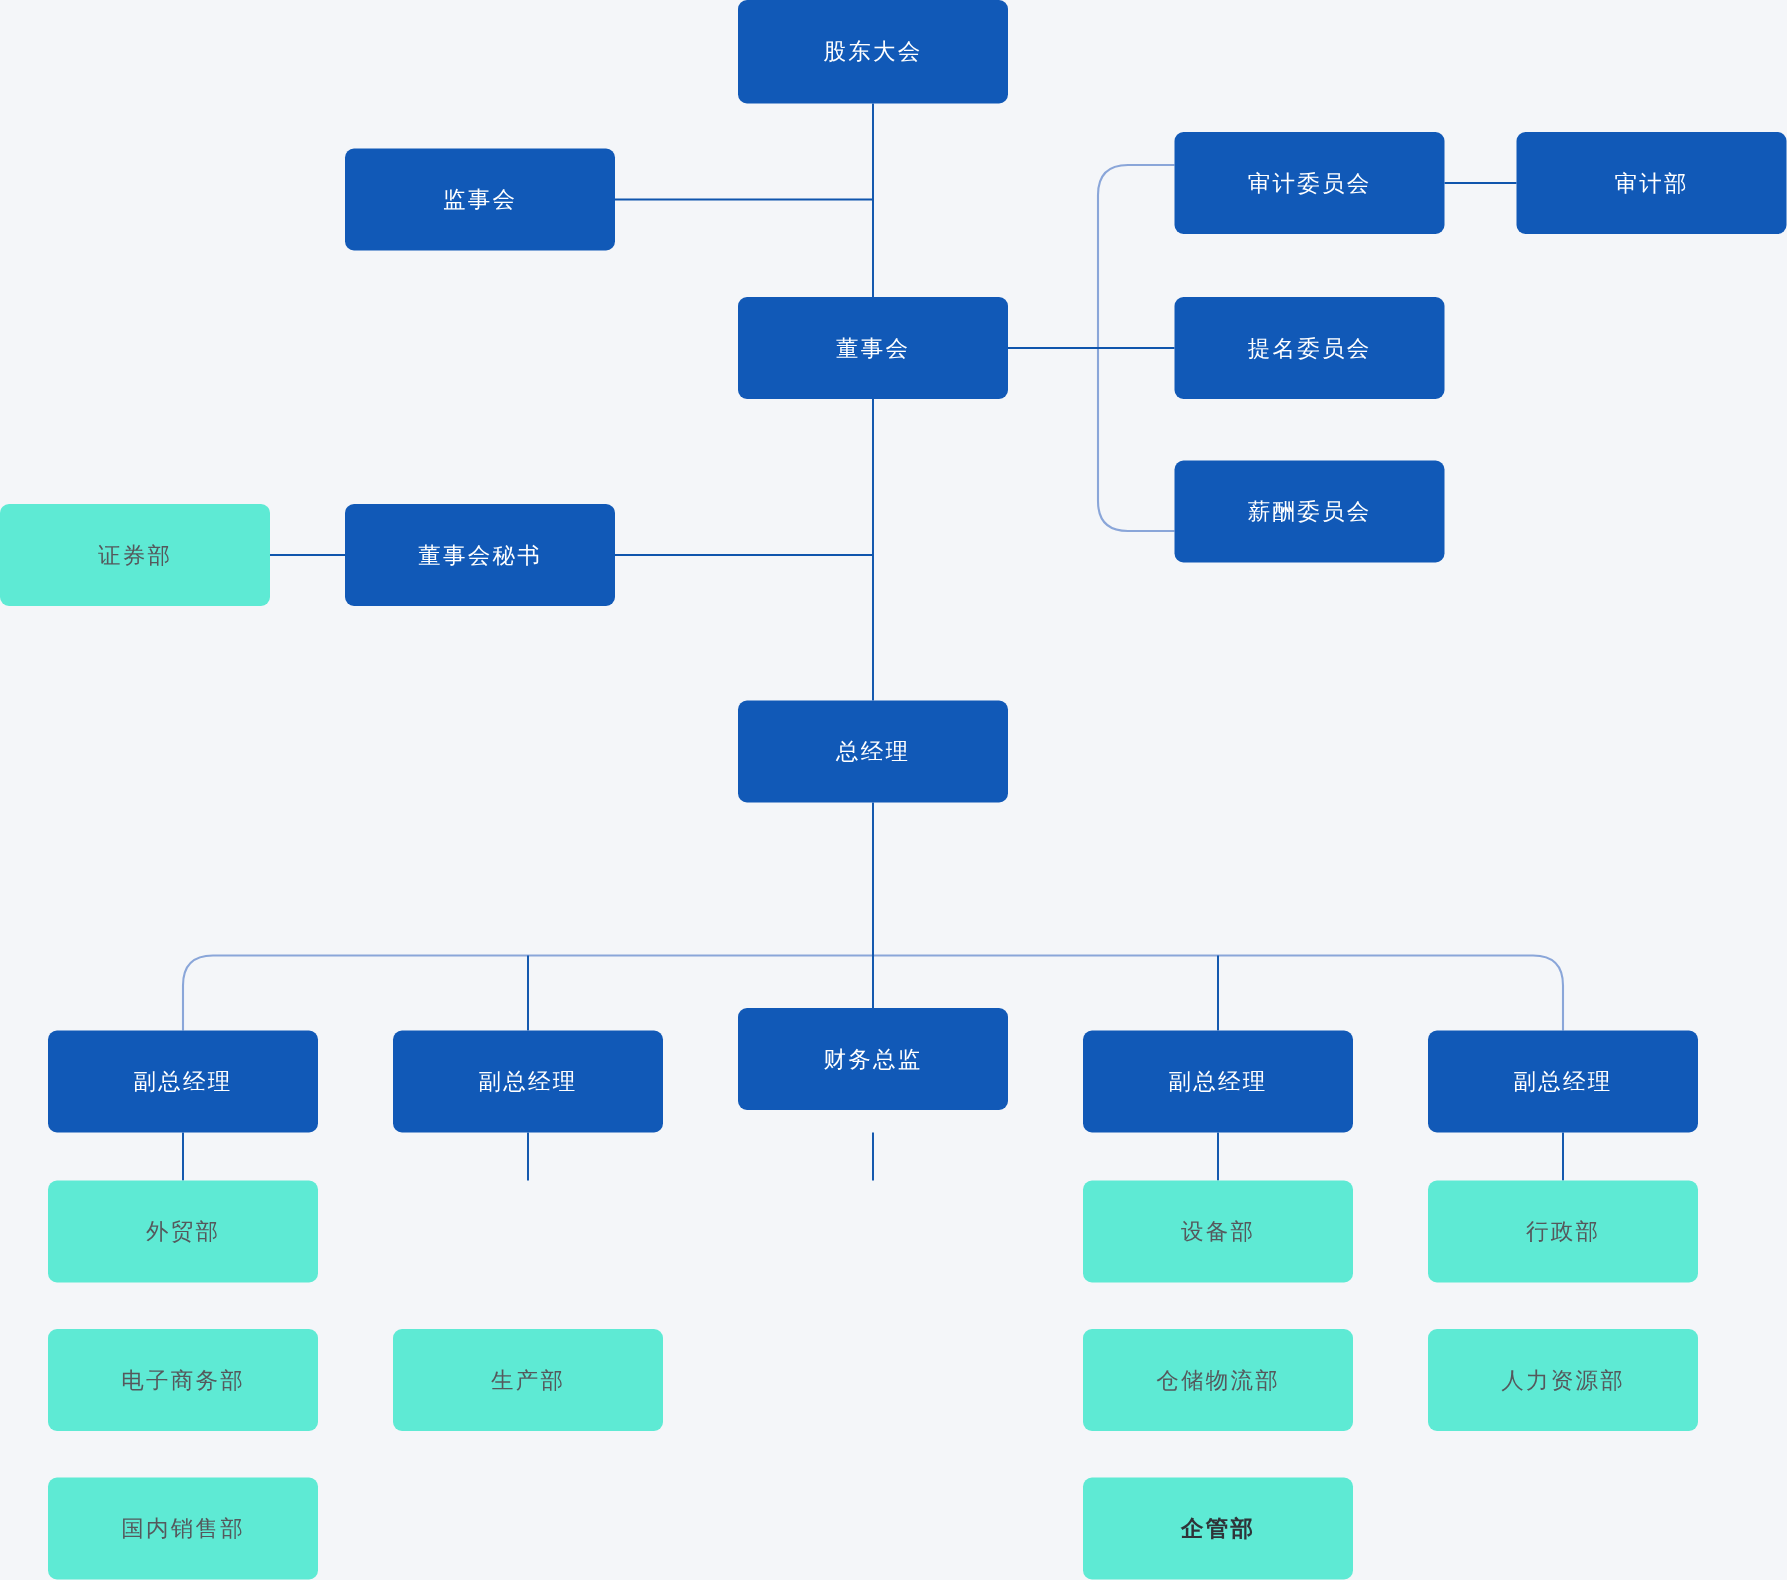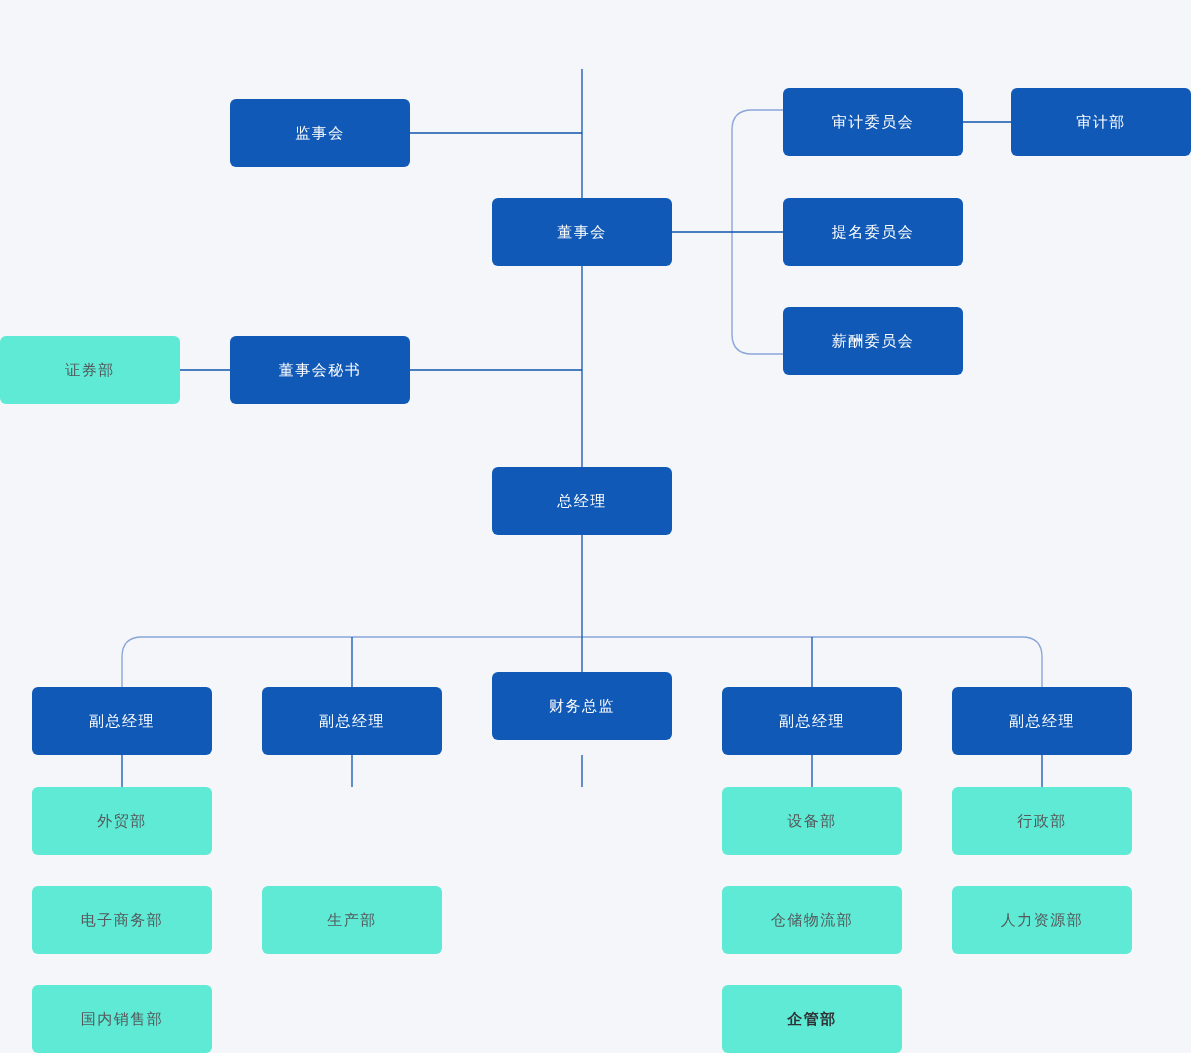--- a/index.html
+++ b/index.html
@@ -76,20 +76,21 @@
       <path d="M352,637 V687"></path>
       <path d="M812,637 V687"></path>
       <path d="M122,755 V787"></path>
       <path d="M352,755 V787"></path>
       <path d="M582,755 V787"></path>
       <path d="M812,755 V787"></path>
       <path d="M1042,755 V787"></path>
     </g>
   </svg>
 
+  <div class="node blue n-shareholders">股东大会</div>
   <div class="node blue n-supervisory">监事会</div>
   <div class="node blue n-audit-com">审计委员会</div>
   <div class="node blue n-audit-dept">审计部</div>
   <div class="node blue n-board">董事会</div>
   <div class="node blue n-nomination">提名委员会</div>
   <div class="node blue n-remuneration">薪酬委员会</div>
   <div class="node gray n-securities">证券部</div>
   <div class="node blue n-secretary">董事会秘书</div>
   <div class="node blue n-gm">总经理</div>
 

